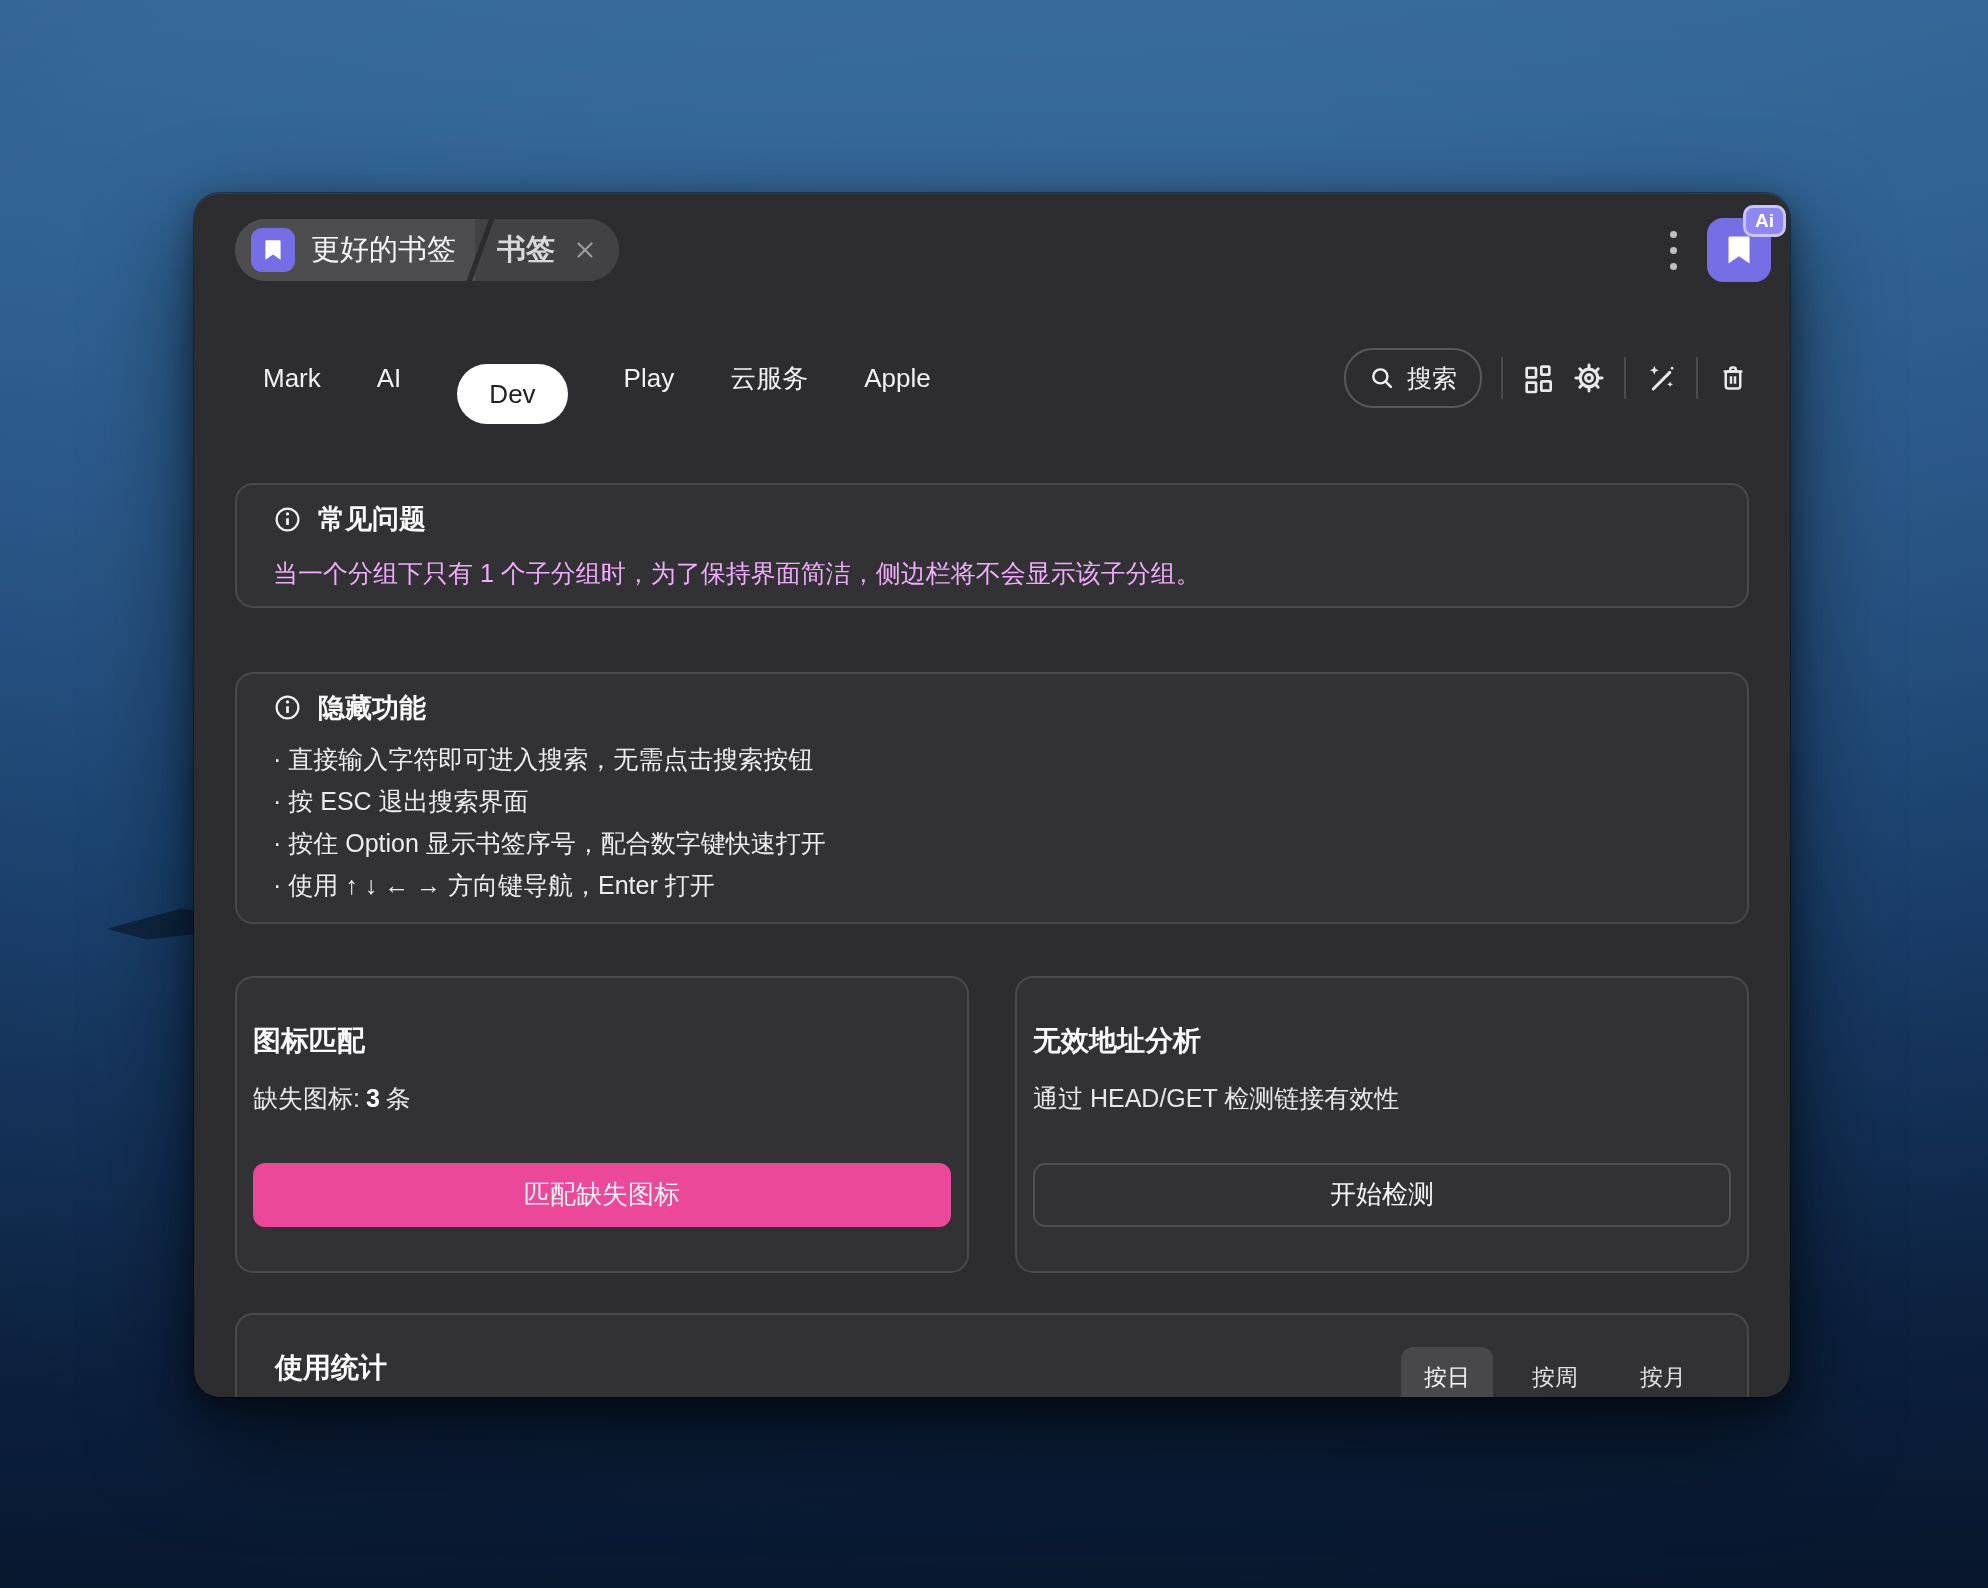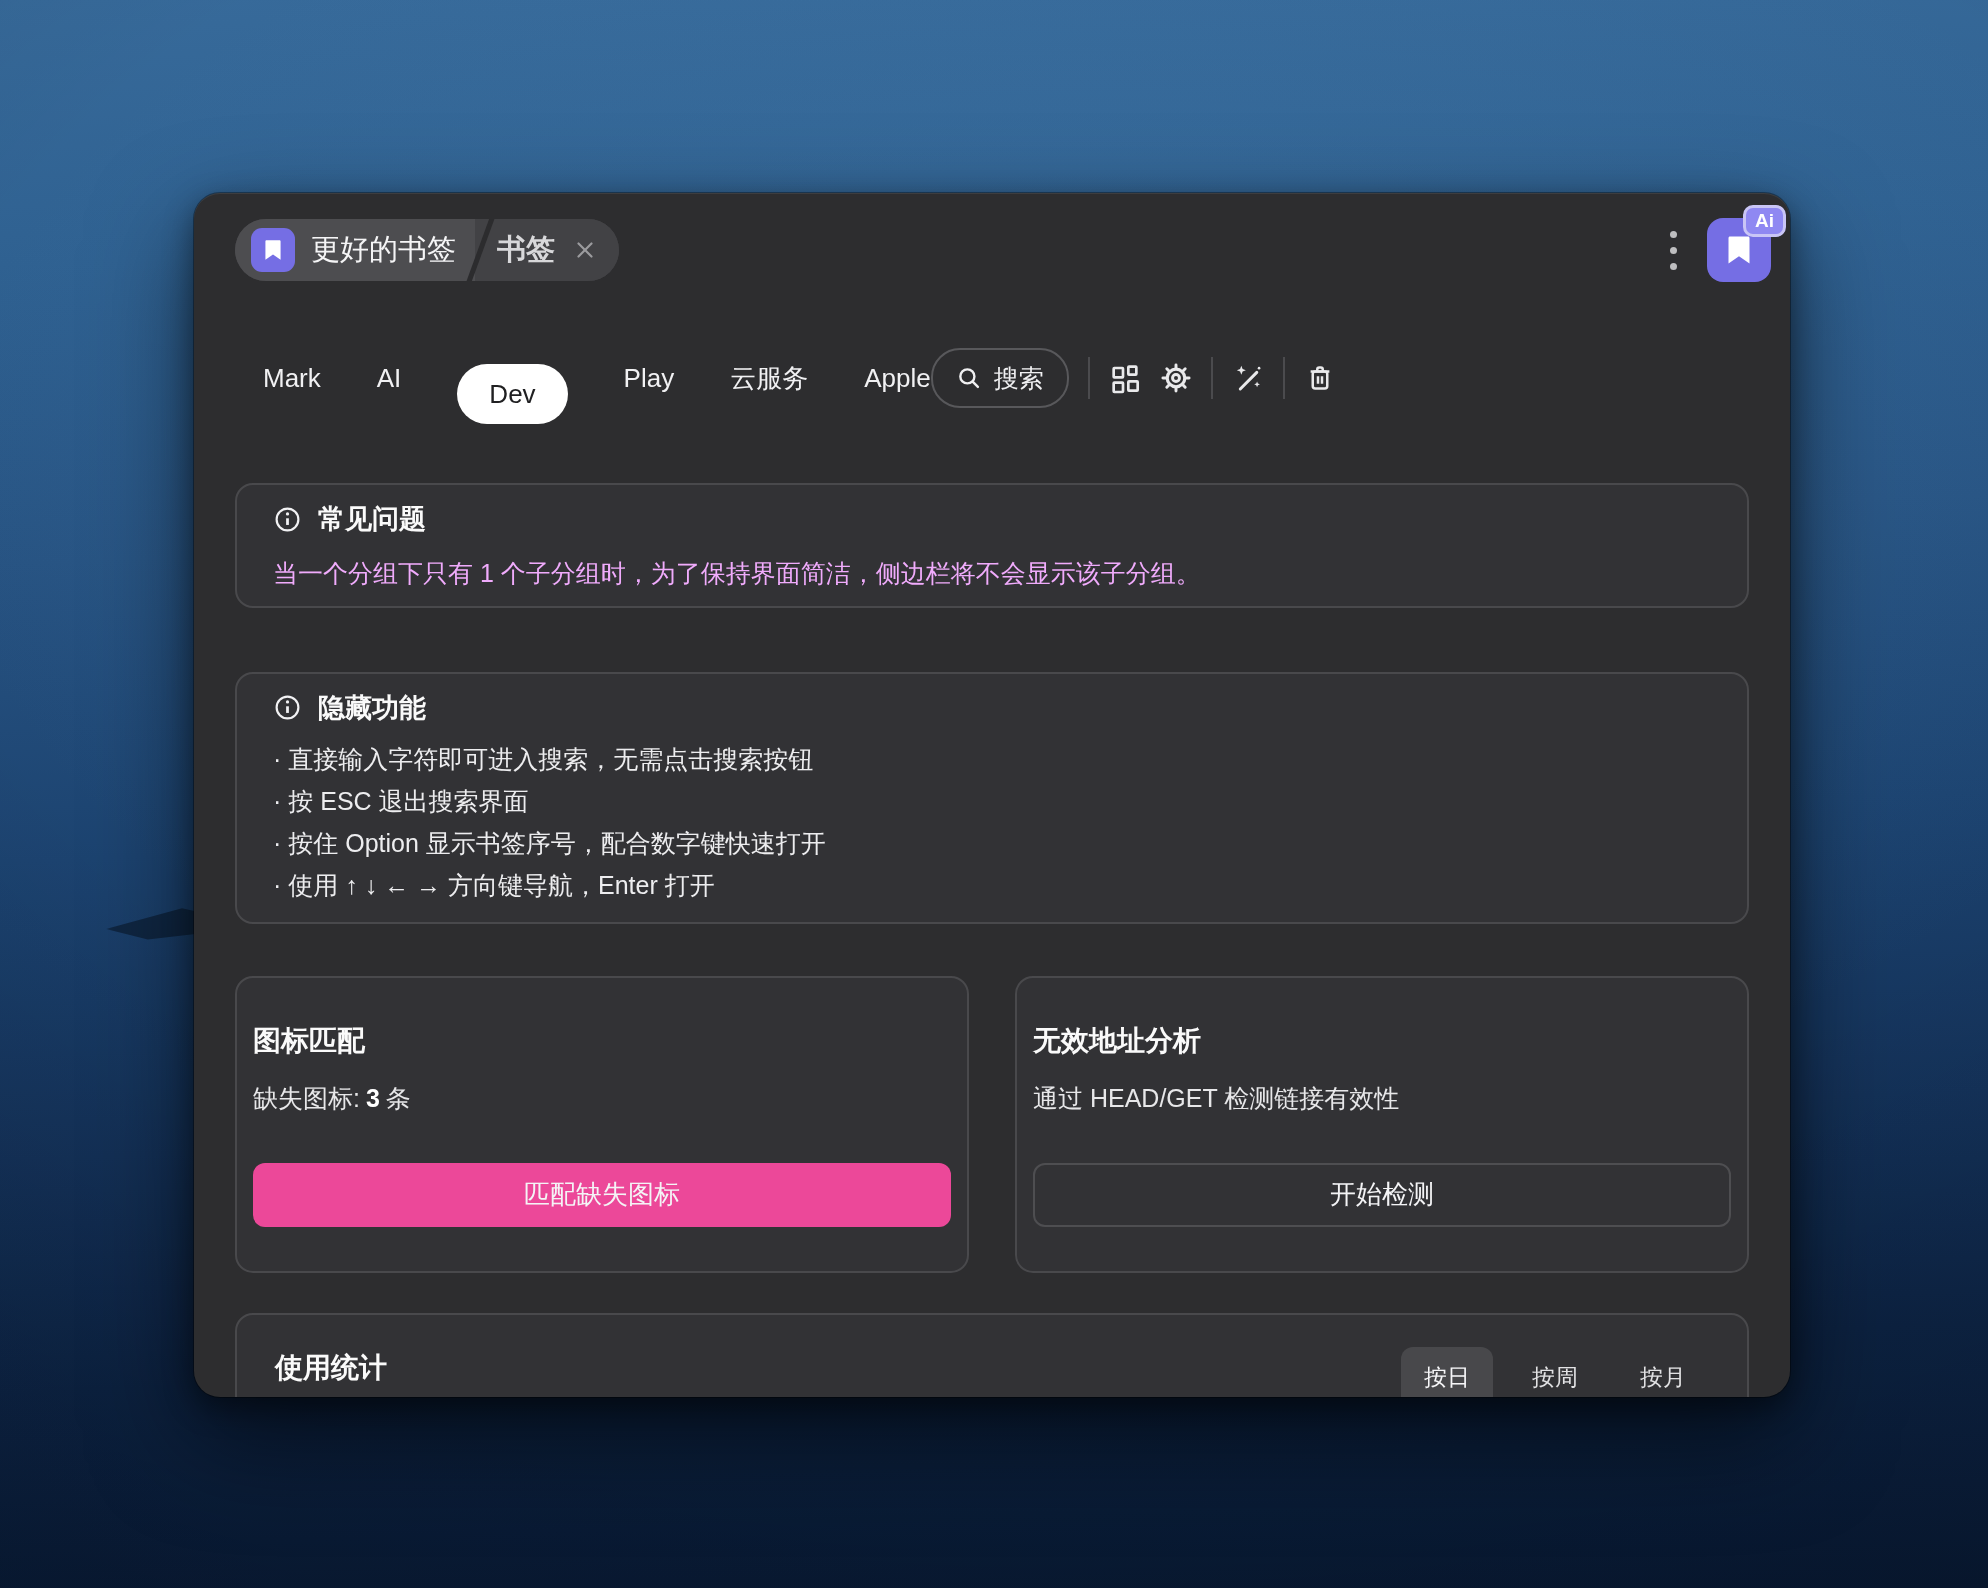--- a/index.html
+++ b/index.html
@@ -40,21 +40,21 @@
   .win-controls{display:flex;align-items:center;gap:28px;margin-right:-22px;}
   .dots{display:flex;flex-direction:column;gap:9px;padding:6px 2px;}
   .dots i{width:7px;height:7px;border-radius:50%;background:#bebec0;display:block;}
   .app-logo{position:relative;width:64px;height:64px;border-radius:16px;background:#756ee4;display:grid;place-items:center;}
   .ai-badge{
     position:absolute;top:-13px;right:-15px;background:#8f88f2;color:#ffffff;
     border:3px solid #c9c5f6;border-radius:10px;padding:2px 9px;
     font-size:19px;font-weight:bold;line-height:1.15;
   }
   
-  .navrow{display:flex;justify-content:flex-start;align-items:center;margin-top:64px;height:62px;}
+  .navrow{display:flex;justify-content:space-between;align-items:center;margin-top:64px;height:62px;}
   .nav-left{display:flex;align-items:center;gap:56px;padding-left:28px;}
   .nav-item{font-size:26px;color:#f1f1f3;cursor:default;white-space:nowrap;}
   .nav-item.active{background:#ffffff;color:#202022;height:60px;border-radius:30px;display:flex;align-items:center;padding:0 32px;margin-top:32px;}
   .nav-right{display:flex;align-items:center;gap:19px;}
   .search-pill{
     display:flex;align-items:center;gap:12px;height:56px;padding:0 23px;
     border:2px solid #58585b;border-radius:29px;color:#f0f0f2;
   }
   .search-pill span{font-size:25px;}
   .tool-icon{width:32px;height:32px;color:#e9e9eb;display:grid;place-items:center;}

